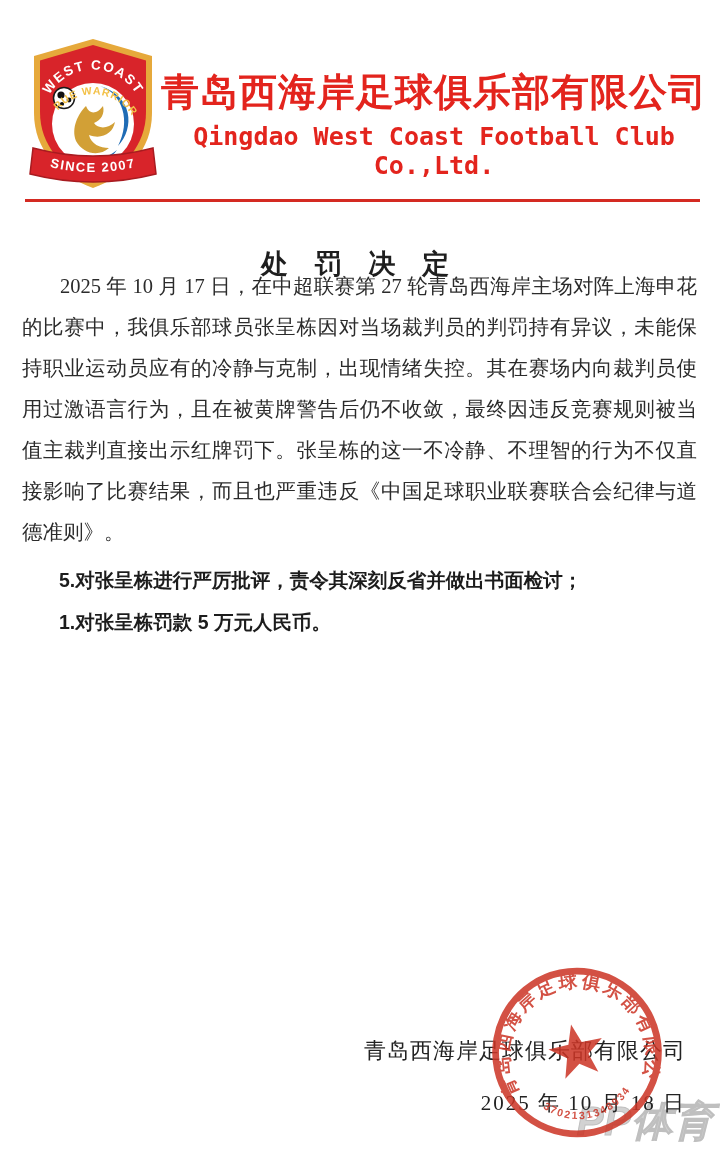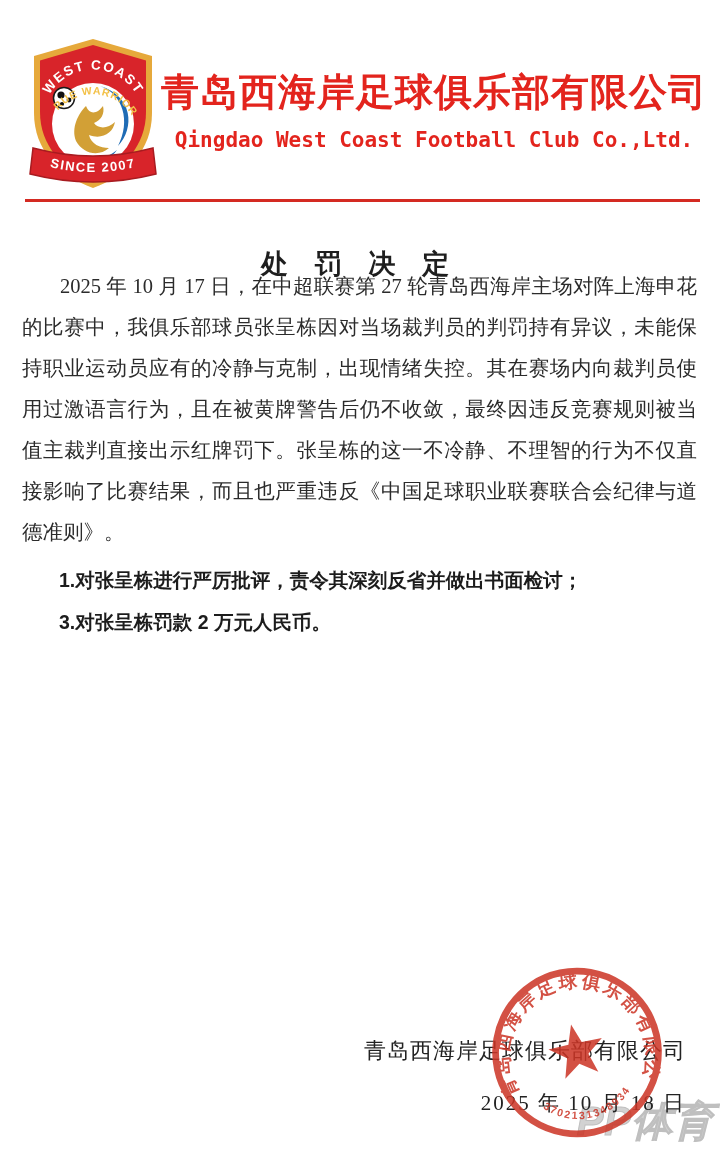--- a/index.html
+++ b/index.html
@@ -11,21 +11,21 @@
   }
   
   .letterhead{position:absolute;left:0;top:0;width:720px;height:199px;}
   .logo{position:absolute;left:28px;top:36px;width:130px;height:155px;}
   .titles{position:absolute;left:160px;top:0;width:548px;text-align:center;}
   .cn-title{
     margin-top:70px;font-size:38px;font-weight:700;letter-spacing:1px;
     color:#e3241d;line-height:44px;
   }
   .en-title{
-    margin-top:14px;font-size:21px;font-weight:700;color:#e3241d;
+    margin-top:8px;font-size:25px;font-weight:700;color:#e3241d;
     font-family:"DejaVu Sans Mono","Liberation Mono",monospace;letter-spacing:0px;
   }
   .red-divider{position:absolute;left:25px;top:199px;width:675px;height:3px;background:#d42a22;}
   
   .doc-title{
     position:absolute;left:0;top:228px;width:720px;text-align:center;
     font-size:27px;font-weight:700;letter-spacing:10px;color:#1e1e1e;
   }
   .doc-body{
     position:absolute;left:22px;top:266px;width:675px;
@@ -88,22 +88,22 @@
       <div class="en-title">Qingdao West Coast Football Club Co.,Ltd.</div>
     </div>
   </header>
 
   <div class="red-divider"></div>
 
   <h1 class="doc-title">处 罚 决 定</h1>
 
   <main class="doc-body">
     <p class="indent">2025 年 10 月 17 日，在中超联赛第 27 轮青岛西海岸主场对阵上海申花的比赛中，我俱乐部球员张呈栋因对当场裁判员的判罚持有异议，未能保持职业运动员应有的冷静与克制，出现情绪失控。其在赛场内向裁判员使用过激语言行为，且在被黄牌警告后仍不收敛，最终因违反竞赛规则被当值主裁判直接出示红牌罚下。张呈栋的这一不冷静、不理智的行为不仅直接影响了比赛结果，而且也严重违反《中国足球职业联赛联合会纪律与道德准则》。</p>
-    <p class="decision gap-top">1.对张呈栋进行严厉批评，责令其深刻反省并做出书面检讨；</p>
-    <p class="decision">3.对张呈栋罚款 2 万元人民币。</p>
+    <p class="decision gap-top">5.对张呈栋进行严厉批评，责令其深刻反省并做出书面检讨；</p>
+    <p class="decision">1.对张呈栋罚款 5 万元人民币。</p>
   </main>
 
   <div class="watermark">PP体育</div>
 
   <div class="signature">
     <div class="company">青岛西海岸足球俱乐部有限公司</div>
     <div class="date">2025 年 10 月 18 日</div>
   </div>
 
   <svg class="seal" viewBox="0 0 190 190" aria-hidden="true">

